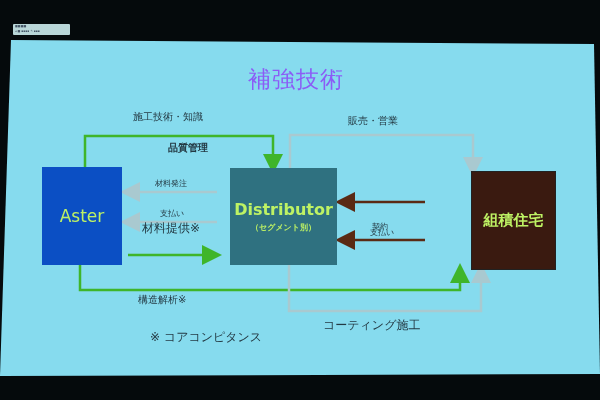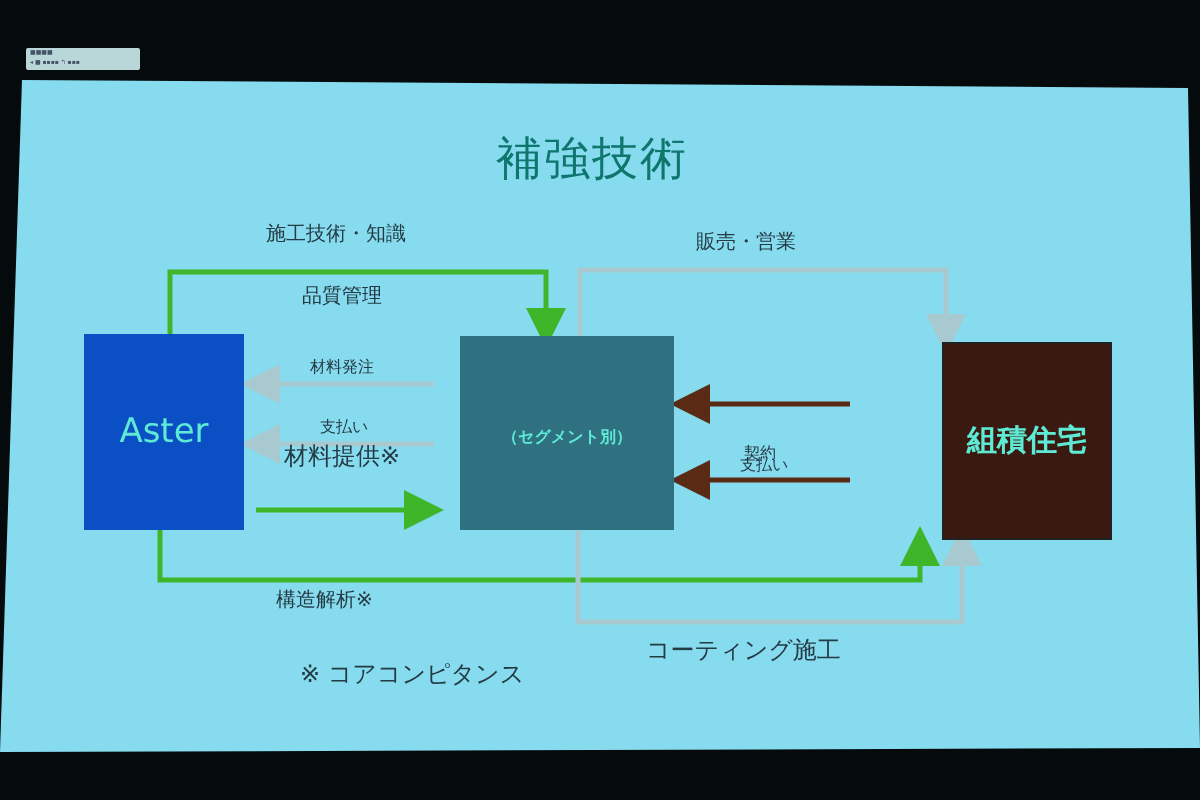--- a/index.html
+++ b/index.html
@@ -3,22 +3,22 @@
 <meta charset="utf-8">
 <style>
   html, body { margin: 0; padding: 0; }
   body { width: 600px; height: 400px; background: #050a0c; position: relative; overflow: hidden; font-family: "DejaVu Sans", sans-serif; }
   .widget { position: absolute; left: 13px; top: 24px; width: 57px; height: 11px; background: #b9d6d8; border-radius: 1px; }
   .widget .t { position: absolute; left: 2px; top: 0; font-size: 3px; color: #456; }
   .widget .row { position: absolute; left: 2px; top: 5px; font-size: 3px; color: #456; white-space: nowrap; }
   .screen { position: absolute; left: 0; top: 0; width: 600px; height: 400px; }
   .slide-bg { fill: #86dbee; }
   .txt { position: absolute; color: #243a44; white-space: nowrap; }
-  .title { left: 248px; top: 64px; font-size: 23px; letter-spacing: 1px; color: #0f766e; }
-  .box { position: absolute; display: flex; flex-direction: column; align-items: center; justify-content: center; color: #5eead4; font-weight: bold; }
+  .title { left: 248px; top: 64px; font-size: 23px; letter-spacing: 1px; color: #8b5cf6; }
+  .box { position: absolute; display: flex; flex-direction: column; align-items: center; justify-content: center; color: #bef264; font-weight: bold; }
   .aster { left: 42px; top: 167px; width: 80px; height: 98px; background: #0b4fc4; font-size: 17px; font-weight: normal; }
   .dist { left: 230px; top: 168px; width: 107px; height: 97px; background: #2f7180; }
   .dist .main { font-size: 16px; }
   .dist .sub { font-size: 8px; margin-top: 3px; }
   .house { left: 435px; top: 171px; width: 83px; height: 97px; background: #3a1a10; font-size: 15px; border: 1px solid #222; margin-left: 36px; }
   .sm { font-size: 8px; }
   .md { font-size: 10px; }
   .lg { font-size: 12px; }
 </style>
 </head>
@@ -59,28 +59,29 @@
 
   <polyline points="289,265 289,311 481,311 481,273" fill="none" stroke="#a9c9d0" stroke-width="2.5" marker-end="url(#agr)"></polyline>
 </svg>
 
 <div class="txt title">補強技術</div>
 
 <div class="box aster">
     <span>Aster</span>
   </div>
 <div class="box dist">
+  <span class="main">Distributor</span>
   <span class="sub">（セグメント別）</span>
 </div>
 <div class="box house">
     <span>組積住宅</span>
   </div>
 
 <div class="txt md" style="left:133px;top:110px;">施工技術・知識</div>
-<div class="txt md" style="left:151px;top:141px;">品質管理</div>
+<div class="txt md" style="left:168px;top:141px;font-weight:bold;">品質管理</div>
 <div class="txt md" style="left:348px;top:114px;">販売・営業</div>
 <div class="txt sm" style="left:155px;top:178px;">材料発注</div>
 <div class="txt sm" style="left:160px;top:208px;">支払い</div>
 <div class="txt lg" style="left:142px;top:220px;">材料提供※</div>
 <div class="txt sm" style="left:372px;top:189px;margin-top:32px;">契約</div>
 <div class="txt sm" style="left:370px;top:227px;">支払い</div>
 <div class="txt md" style="left:138px;top:293px;">構造解析※</div>
 <div class="txt lg" style="left:323px;top:317px;">コーティング施工</div>
 <div class="txt lg" style="left:150px;top:329px;text-align:center;">※ コアコンピタンス</div>
 

